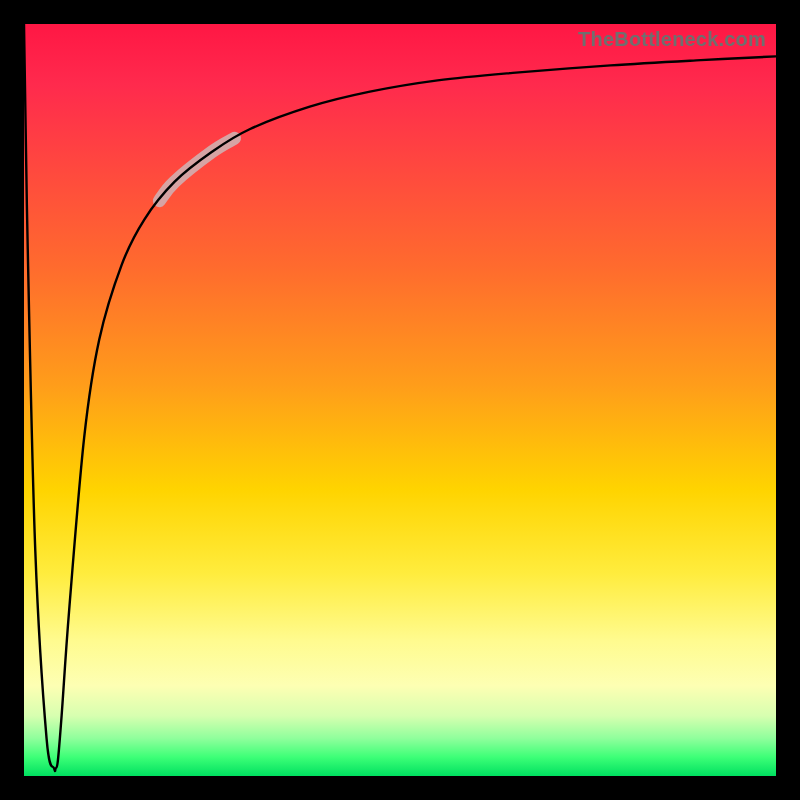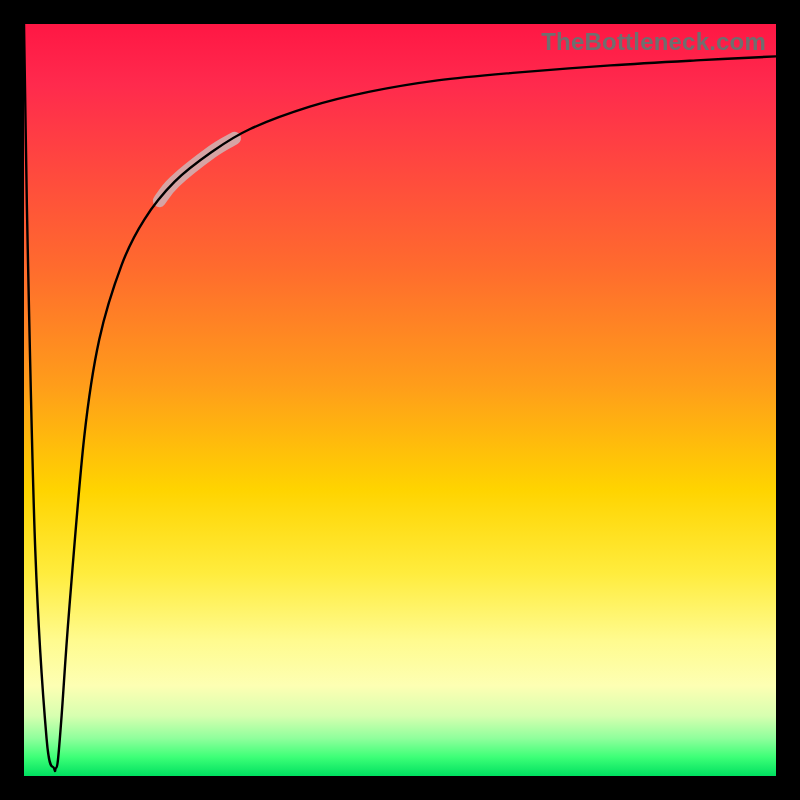--- a/index.html
+++ b/index.html
@@ -42,21 +42,21 @@
       #d7ffb0 92%,
       #8fff9c 95%,
       #3dff77 97.5%,
       #00e060 100%
     );
   }
   .watermark {
     position: absolute;
     top: 4px;
     right: 10px;
-    font-size: 24px;
+    font-size: 20px;
     font-weight: 600;
     color: #6f6f6f;
     letter-spacing: 0.2px;
     z-index: 5;
   }
   svg.curve {
     position: absolute;
     inset: 0;
     width: 100%;
     height: 100%;

